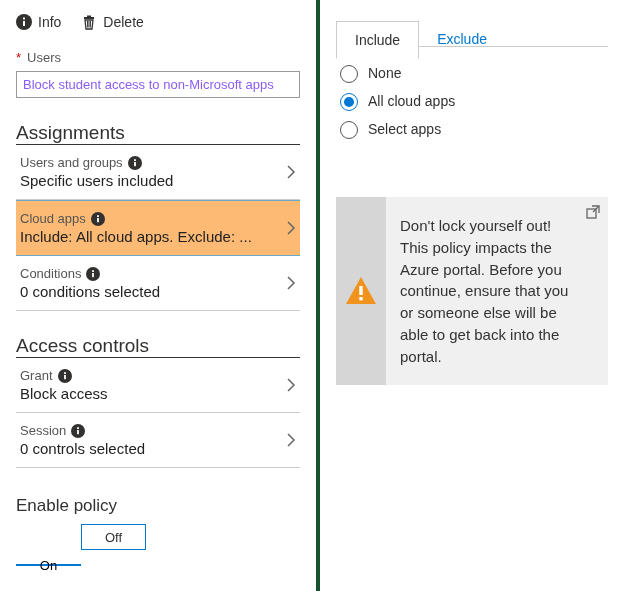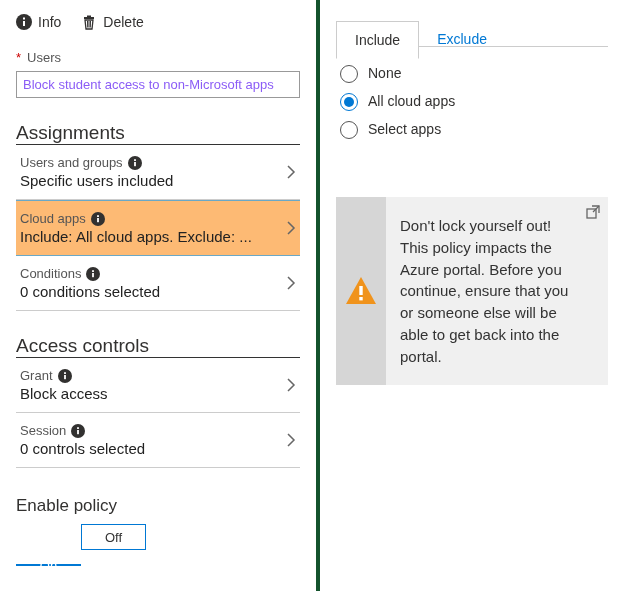--- a/index.html
+++ b/index.html
@@ -17,21 +17,21 @@
   .list-item { border-bottom:1px solid #ccc; padding:10px 4px 10px 4px; display:flex; justify-content:space-between; align-items:center; cursor:pointer;}
   .list-item.selected { background:#fdba74; border-top:1px solid #6aa8c6; border-bottom:1px solid #6aa8c6;}
   .item-text { display:flex; flex-direction:column; gap:2px; flex:1; min-width:0;}
   .item-top { font-size:13px; color:#555; display:flex; align-items:flex-end; gap:5px;}
   .item-bottom { font-size:15px; color:#222; white-space:nowrap; overflow:hidden; text-overflow:ellipsis;}
   .chevron { color:#666; }
   .info-dot { width:14px; height:14px; }
   .enable-row { margin-top:28px; }
   .toggle-group { display:flex; margin-top:8px; width:130px; height:26px;}
   .toggle-btn { flex:1; display:flex; align-items:center; justify-content:center; font-size:13px; border:1px solid #0078d4; cursor:pointer;}
-  .toggle-on { background:#0078d4; color:#ffffff;margin-top:40px; }
+  .toggle-on { background:#0078d4; color:#000000;margin-top:40px; }
   .toggle-off { background:#fff; color:#333; }
   
   .tab-row { display:flex; border-bottom:1px solid #ccc; margin:8px 16px 0 16px;}
   .tab { padding:10px 18px 10px 18px; font-size:14px; cursor:pointer; position:relative; top:13px;}
   .tab.active { border:1px solid #ccc; border-bottom:1px solid #fff; background:#fff; color:#323130;}
   .tab.inactive { color:#0078d4; }
   .radio-group { padding:18px 16px 8px 20px; display:flex; flex-direction:column; gap:10px;}
   .radio-row { display:flex; align-items:flex-start; gap:10px; font-size:14px; cursor:pointer;}
   .radio-outer { width:18px; height:18px; border:1px solid #555; border-radius:50%; display:flex; align-items:center; justify-content:center;}
   .radio-outer.checked { border-color:#0078d4;}

